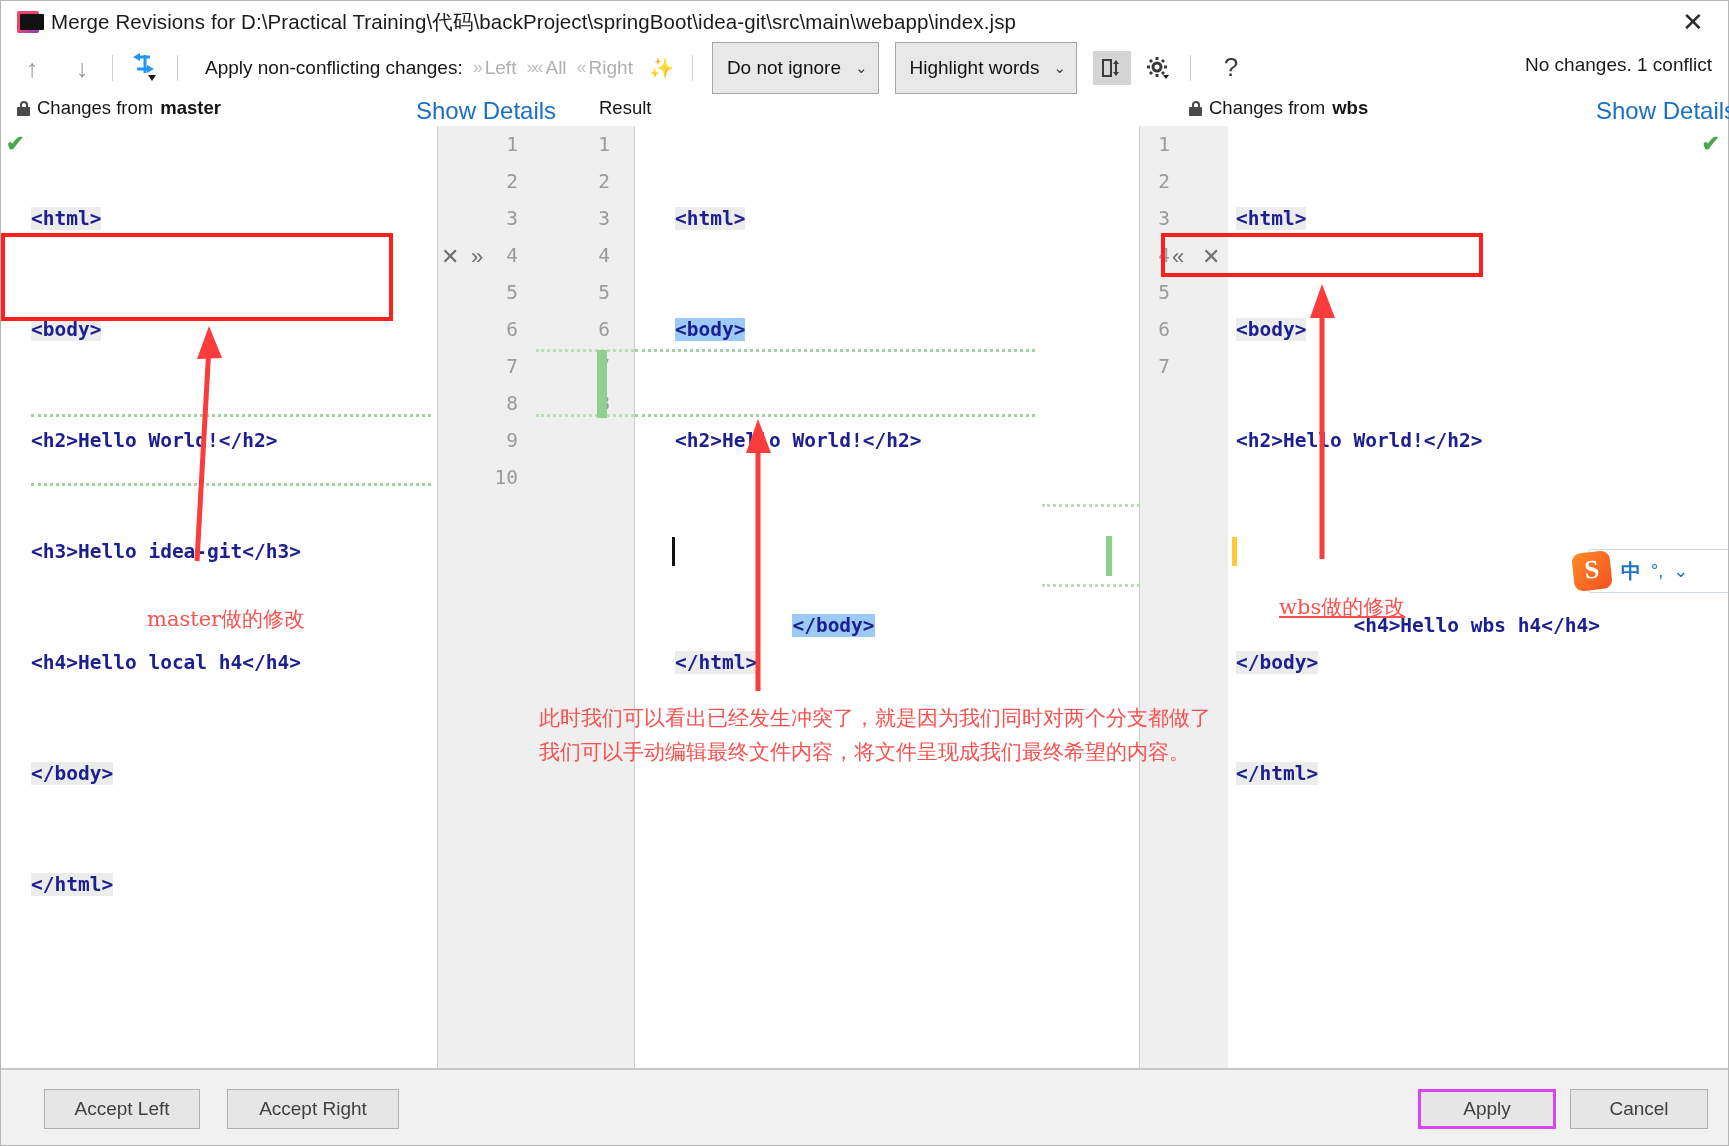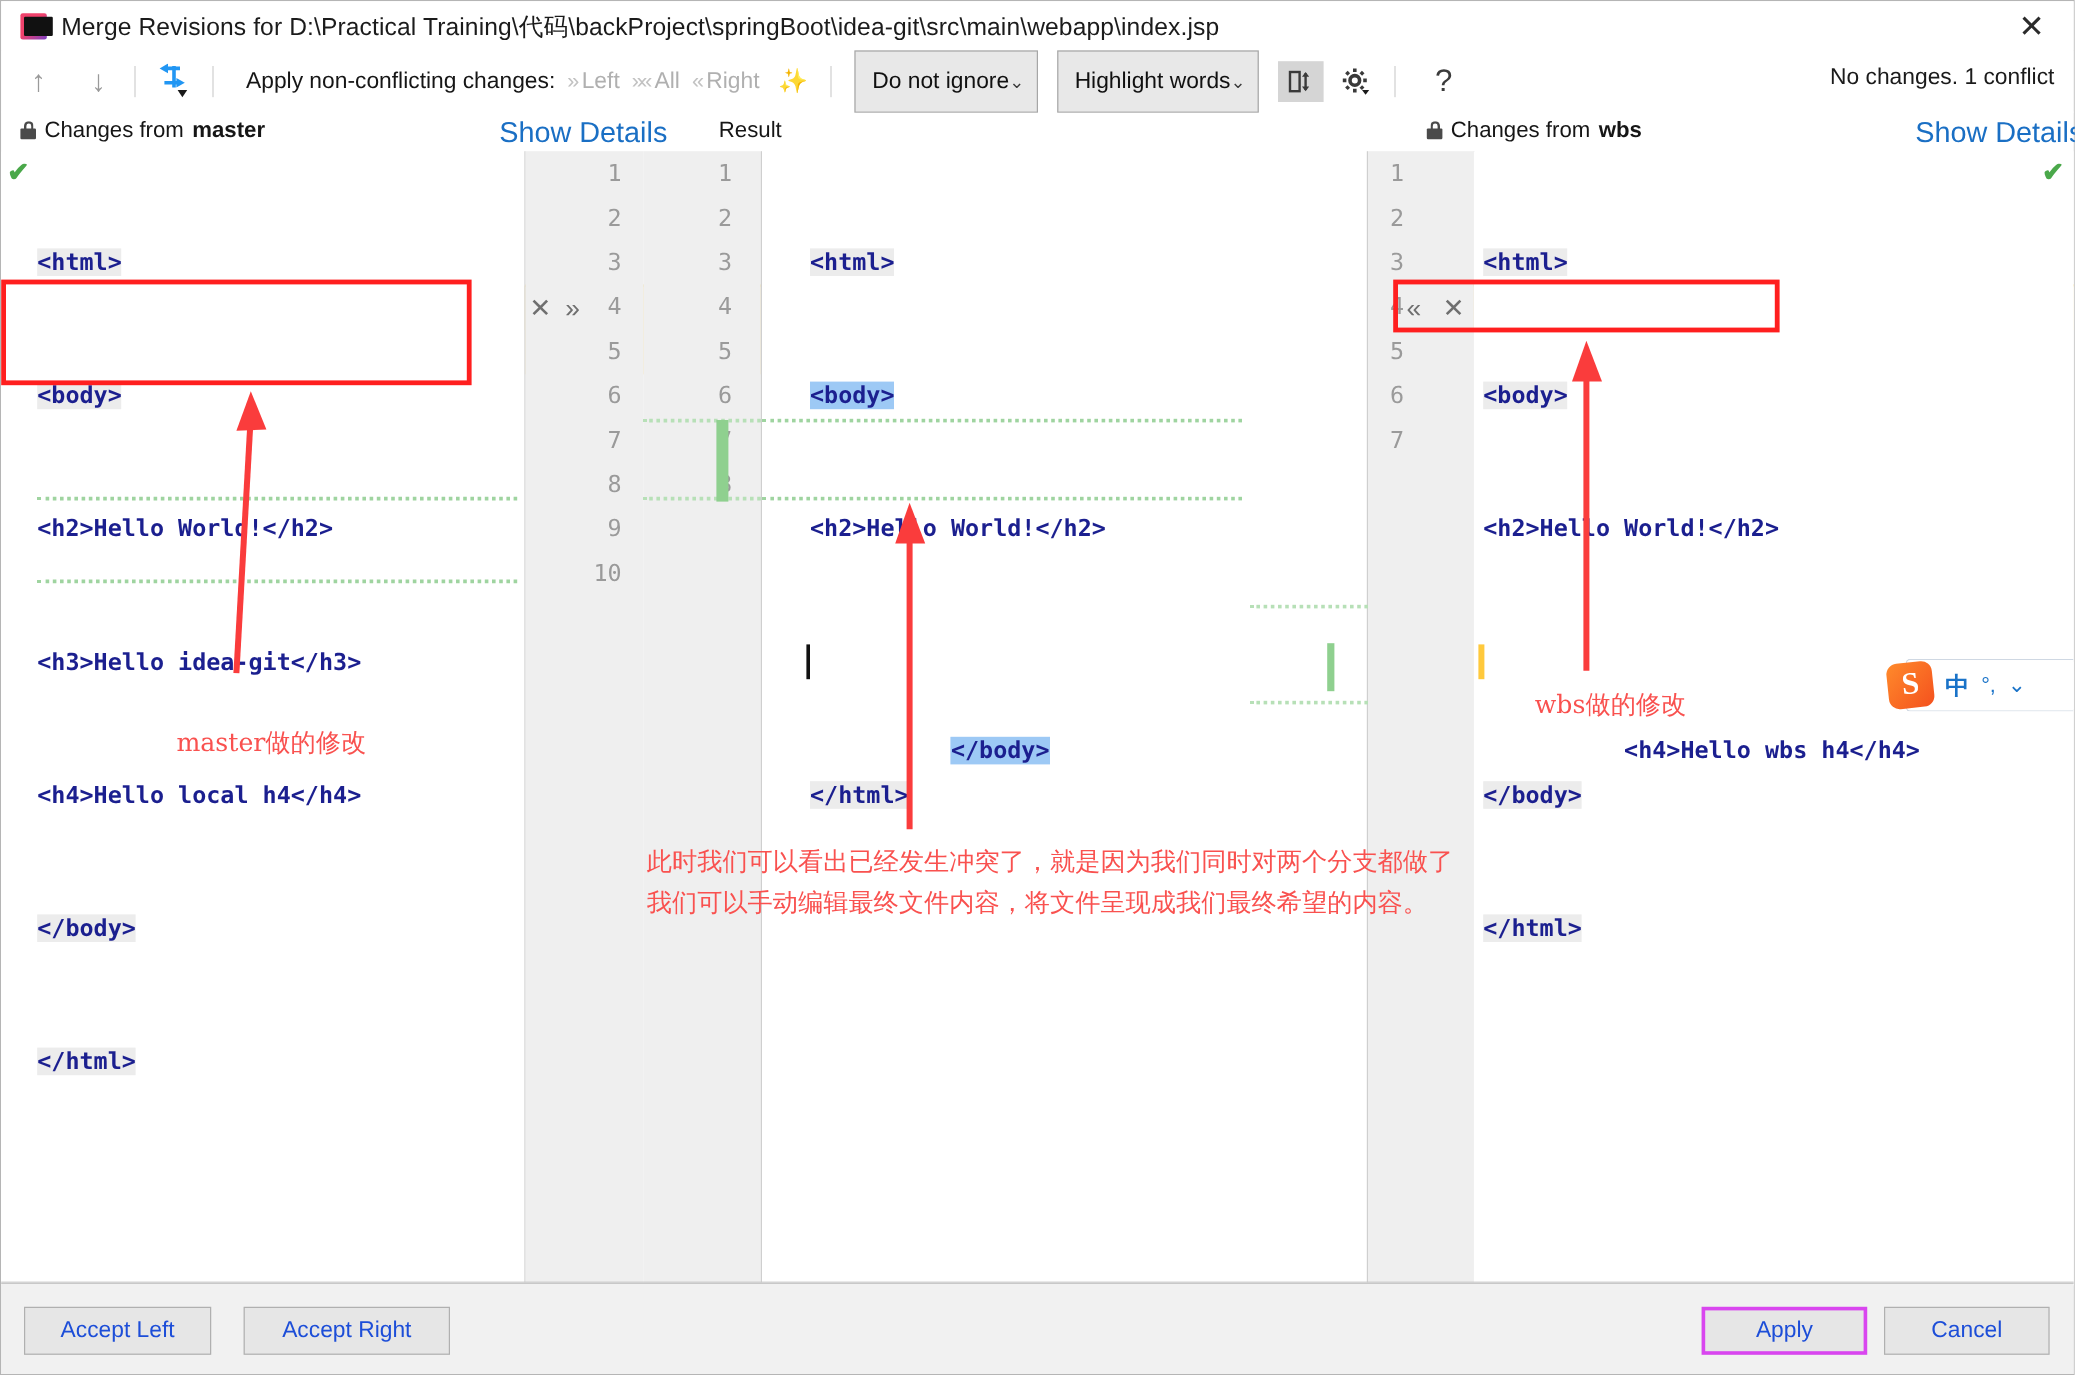--- a/index.html
+++ b/index.html
@@ -64,21 +64,21 @@
   .magic-merge { width: 36px; height: 30px; position: relative; margin-left: 2px; flex: none; }
   .apply-label { font-size: 19px; color: #161616; margin-left: 14px; white-space: nowrap; }
   .dimlink { font-size: 19px; color: #b0b0b0; margin-left: 10px; white-space: nowrap;
              display: flex; align-items: center; gap: 5px; }
   .chev { color: #c2c2c2; font-size: 18px; letter-spacing: -3px; }
   .wand { color: #c9c9c9; font-size: 20px; margin-left: 16px; }
 
   .combo {
     height: 52px; border: 1px solid #a6a6a6; background: #e8e8e8;
     display: flex; align-items: center; padding: 0 10px 0 14px;
-    font-size: 19px; color: #111; white-space: nowrap;
+    font-size: 19px; color: #111; gap: 14px; white-space: nowrap;
   }
   .combo .cc { color: #3a3a3a; font-size: 15px; }
   .icon-btn {
     width: 38px; height: 34px; display:flex; align-items:center; justify-content:center;
     margin-left: 8px; color: #3a3a3a;
   }
   .icon-btn.active { background: #d5d5d5; }
   .qmark { font-size: 26px; color: #3b3b3b; }
   .status-right {
     position: absolute; right: 16px; top: 12px;
@@ -175,22 +175,22 @@
   .ime-pn { color: #1a73c8; font-size: 18px; }
 
   
   .bottombar {
     position: absolute; left: 0; bottom: 0; width: 1727px; height: 76px;
     background: #f1f1f1; border-top: 1px solid #c8c8c8;
   }
   .btn {
     position: absolute; top: 19px; height: 40px;
     border: 1px solid #b0b0b0; background: #e6e6e6;
-    font-size: 19px; color: #1d4ed8;
-    display: flex; align-items: center; justify-content: center;
+    font-size: 19px; color: #404040;
+    display: flex; align-items: center; justify-content: center; margin-left: 24px;
   }
   .btn-apply {
     border: 3px solid #d946ef; background: #e6e6e6;
   }
   .dialog-bottom-sep {
     position:absolute; left:0; bottom:76px; width:1727px; height:1px; background:#c8c8c8;
   }
 </style>
 </head>
 <body>
@@ -431,21 +431,21 @@
     <path d="M208 325 L196 358 L221 357 Z" fill="#fa3c3c"></path>
 
     <path d="M757 690 L757 440" stroke="#fa3c3c" stroke-width="5" fill="none"></path>
     <path d="M757 418 L745 452 L770 452 Z" fill="#fa3c3c"></path>
 
     <path d="M1321 558 L1321 305" stroke="#fa3c3c" stroke-width="5" fill="none"></path>
     <path d="M1321 283 L1309 317 L1334 317 Z" fill="#fa3c3c"></path>
   </svg>
 
   <div class="annot-label" style="left:146px; top:604px; position:absolute;">master做的修改</div>
-  <div class="annot-label" style="left:1278px; top:572px; position:absolute;">wbs做的修改</div>
+  <div class="annot-label" style="left:1278px; top:592px; position:absolute;text-decoration:underline;">wbs做的修改</div>
 
   <div style="position:absolute; left:538px; top:700px;">
     <div class="annot-cn">此时我们可以看出已经发生冲突了，就是因为我们同时对两个分支都做了</div>
     <div class="annot-cn">我们可以手动编辑最终文件内容，将文件呈现成我们最终希望的内容。</div>
   </div>
 
   <div class="ime">
     <div class="ime-logo">S</div>
     <div class="ime-zh">中</div>
     <div class="ime-pn">°,</div>

